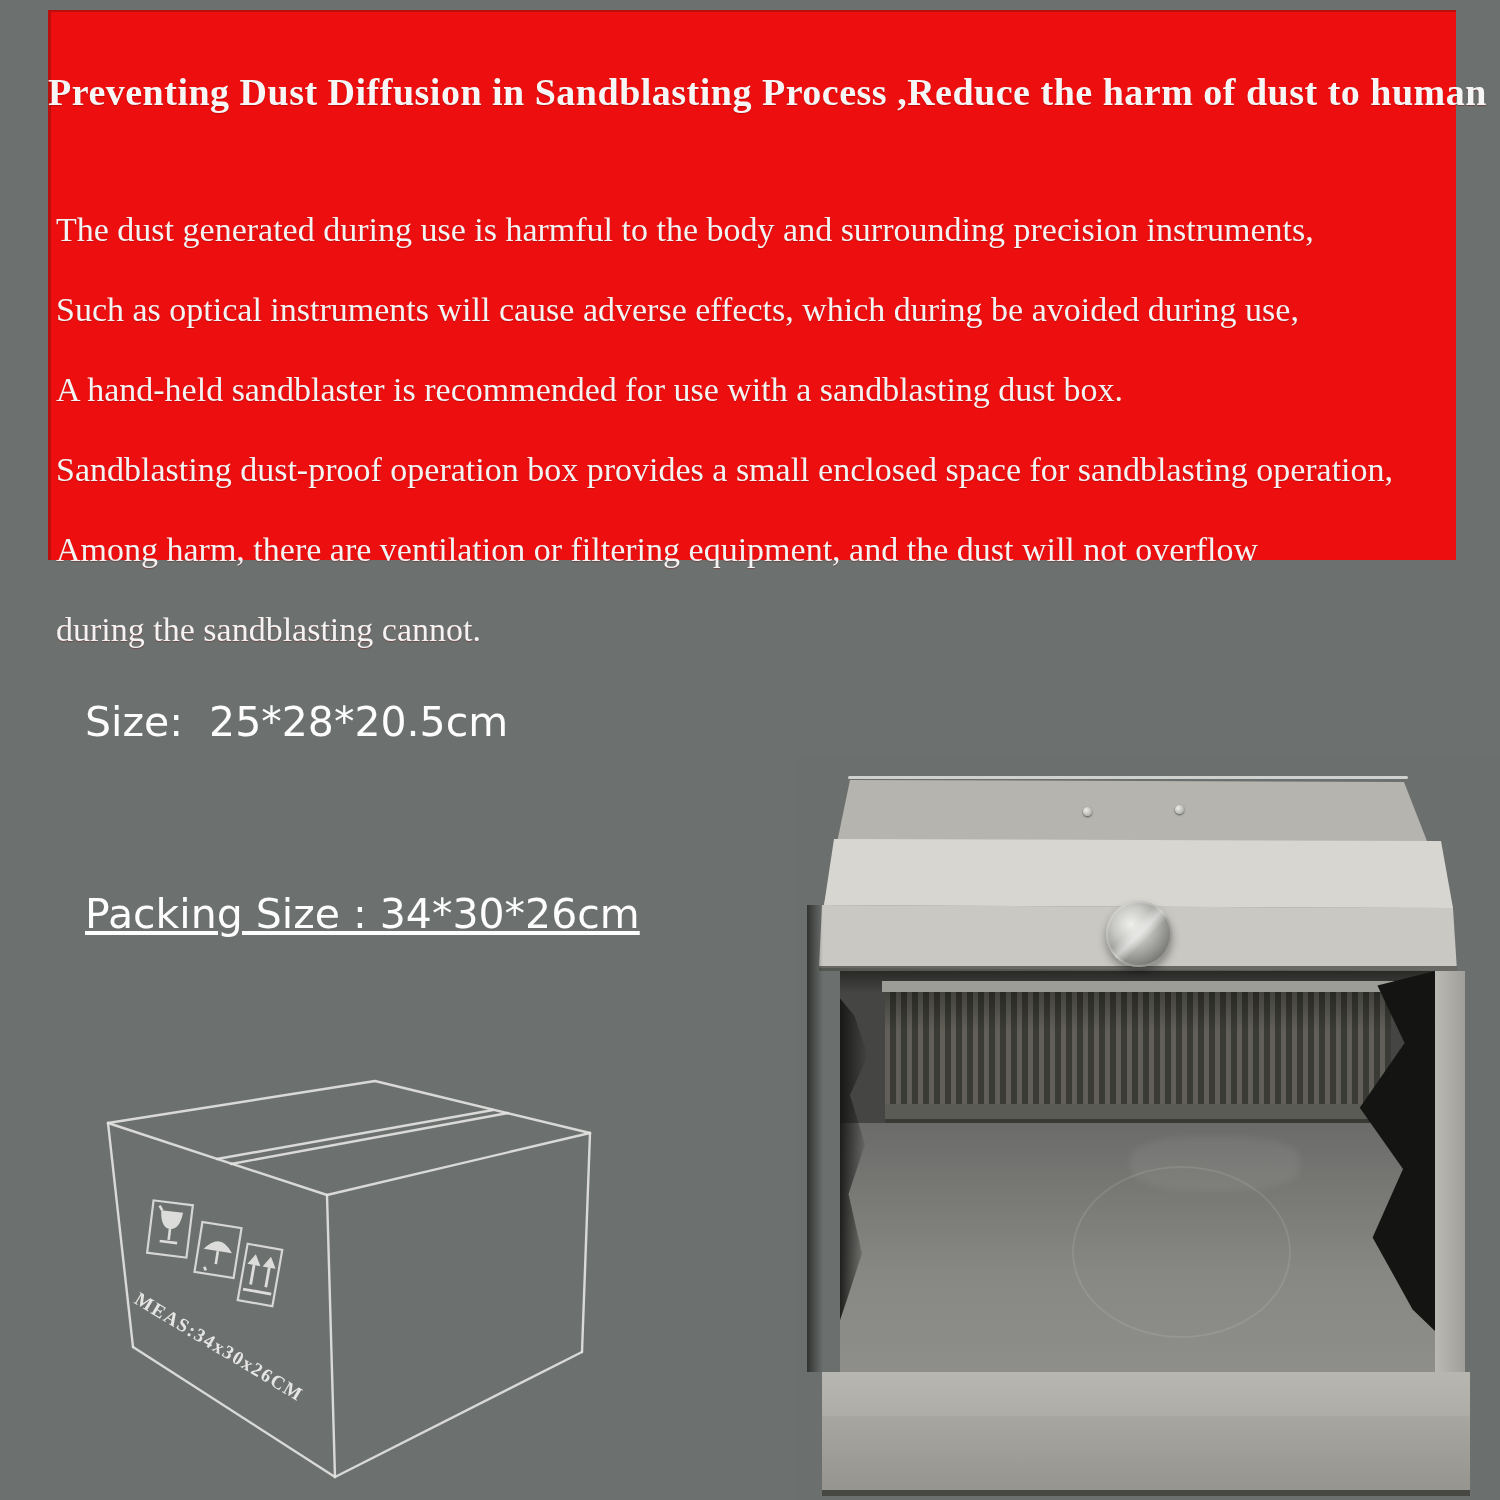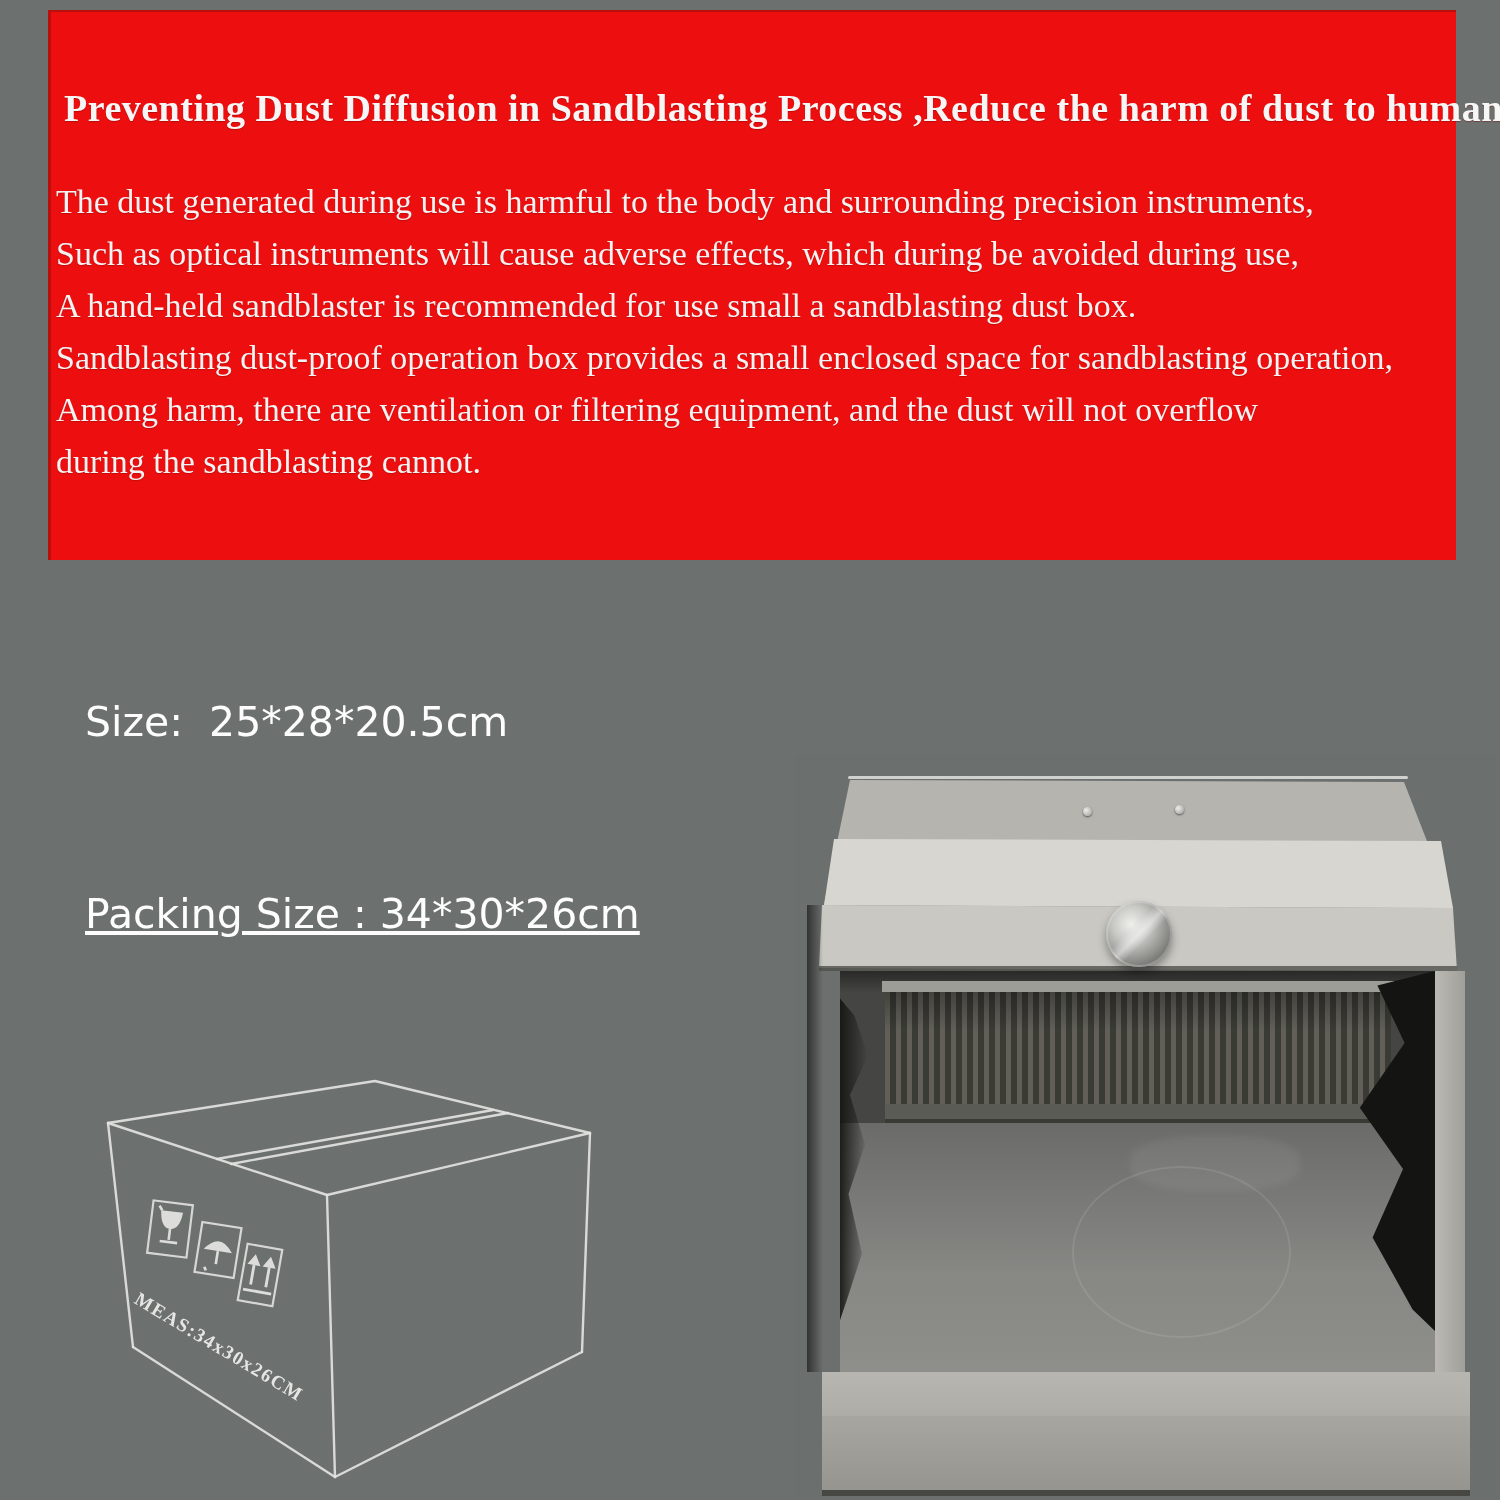--- a/index.html
+++ b/index.html
@@ -2,26 +2,26 @@
 <html><head>
 <meta charset="utf-8">
 <style>
   html,body{margin:0;padding:0;}
   .page{position:relative;width:1500px;height:1500px;overflow:hidden;
         background:#6c706f;font-family:"Liberation Serif",serif;}
 
   
   .banner{position:absolute;left:48px;top:10px;width:1408px;height:550px;
           background:#ed0f0f;box-shadow:inset 3px 2px 0 rgba(90,20,15,.35);}
-  .banner h1{margin:16px;position:absolute;top:60px;left:0;right:0;text-align:right;
+  .banner h1{margin:0;position:absolute;top:60px;left:0;right:0;text-align:right;
              font-size:38px;font-weight:600;color:#f6f6f6;letter-spacing:.5px;
              text-shadow:0 1px 1px rgba(120,0,0,.4);white-space:nowrap;}
   .para{position:absolute;top:166px;left:8px;right:-40px;}
   .pline{font-size:34px;line-height:52px;color:#f3f3f3;white-space:nowrap;
-         text-shadow:0 1px 1px rgba(120,0,0,.35);}
+         text-shadow:0 1px 1px rgba(120,0,0,.35);margin-top:28px;}
 
   
   .spec{position:absolute;left:85px;font-family:"DejaVu Sans",sans-serif;
         font-size:41px;color:#fdfdfd;white-space:pre;}
   .spec1{top:698px;text-align:center;} .spec2{top:794px;} .spec3{top:890px;text-decoration:underline;}
 
   
   .carton{position:absolute;left:85px;top:1055px;width:520px;height:440px;}
   .carton path,.carton line,.carton polyline{fill:none;stroke:#e3e3e1;stroke-width:2.4;
         stroke-linecap:round;stroke-linejoin:round;opacity:.92;}
@@ -85,21 +85,21 @@
 </head>
 <body>
 
 <div class="page" style="background: rgb(108, 112, 111);">
 
   <section class="banner" style="background: rgb(237, 15, 15);">
     <h1>Preventing Dust Diffusion in Sandblasting Process ,Reduce the harm of dust to human</h1>
     <div class="para">
       <div class="pline">The dust generated during use is harmful to the body and surrounding precision instruments,</div>
       <div class="pline">Such as optical instruments will cause adverse effects, which during be avoided during use,</div>
-      <div class="pline">A hand-held sandblaster is recommended for use small a sandblasting dust box.</div>
+      <div class="pline">A hand-held sandblaster is recommended for use with a sandblasting dust box.</div>
       <div class="pline">Sandblasting dust-proof operation box provides a small enclosed space for sandblasting operation,</div>
       <div class="pline">Among harm, there are ventilation or filtering equipment, and the dust will not overflow</div>
       <div class="pline">during the sandblasting cannot.</div>
     </div>
   </section>
 
   <div class="spec spec1">Size:  25*28*20.5cm</div>
   <div class="spec spec3">Packing Size : 34*30*26cm</div>
 
   <svg class="carton" viewBox="0 0 520 440">

